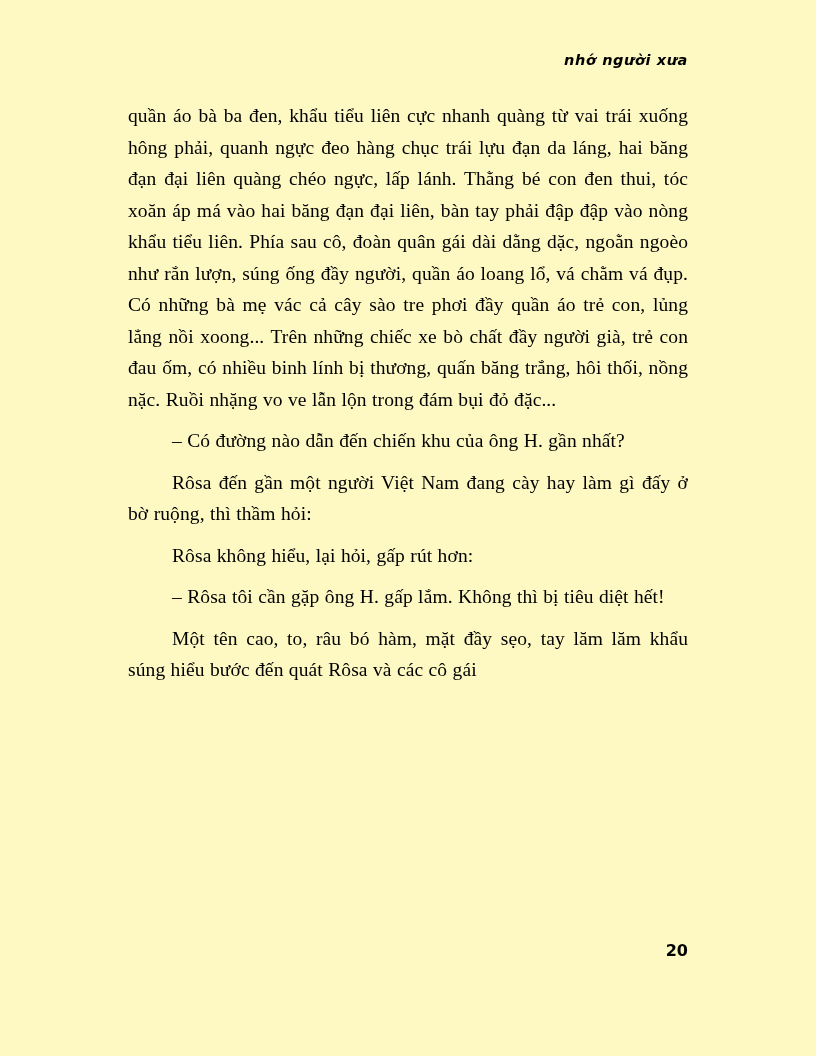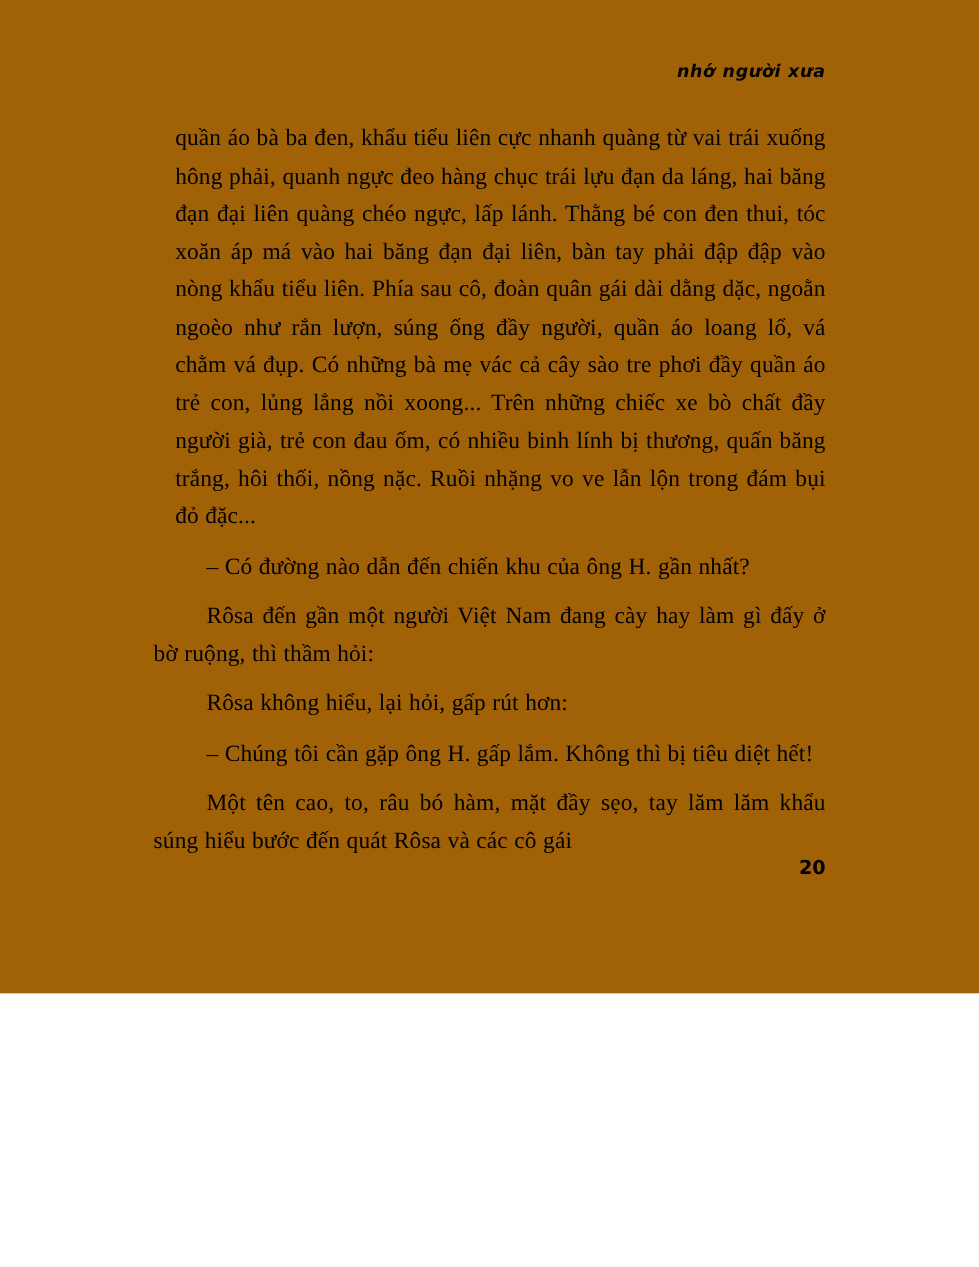--- a/index.html
+++ b/index.html
@@ -3,22 +3,22 @@
 <meta charset="utf-8">
 <style>
   html, body {
     margin: 0;
     padding: 0;
     background: #ffffff;
   }
   .page {
     position: relative;
     width: 816px;
-    height: 828px;
-    background: #a16207;
+    height: 1056px;
+    background: #fef9c3;
     box-sizing: border-box;
     overflow: hidden;
     font-family: "Liberation Serif", serif;
     color: #000000;
   }
   .content {
     position: absolute;
     left: 128px;
     top: 52px;
     width: 560px;
@@ -40,21 +40,20 @@
     text-align: justify;
     text-justify: inter-word;
     letter-spacing: 0.1px;
     word-spacing: 0.4px;
   }
   .body-text p.indent {
     text-indent: 44px;
   }
   .body-text p.first {
     text-indent: 0;
-    margin-left: 18px;
   }
   .body-text p + p {
     margin-top: 0;
   }
   .para-gap {
     margin-top: 10px !important;
   }
   .folio {
     position: absolute;
     right: 128px;
@@ -68,18 +67,18 @@
 <body>
 
 <div class="page">
   <div class="content">
     <div class="running-head">nhớ người xưa</div>
     <div class="body-text">
       <p class="first">quần áo bà ba đen, khẩu tiểu liên cực nhanh quàng từ vai trái xuống hông phải, quanh ngực đeo hàng chục trái lựu đạn da láng, hai băng đạn đại liên quàng chéo ngực, lấp lánh. Thằng bé con đen thui, tóc xoăn áp má vào hai băng đạn đại liên, bàn tay phải đập đập vào nòng khẩu tiểu liên. Phía sau cô, đoàn quân gái dài dằng dặc, ngoằn ngoèo như rắn lượn, súng ống đầy người, quần áo loang lổ, vá chằm vá đụp. Có những bà mẹ vác cả cây sào tre phơi đầy quần áo trẻ con, lủng lẳng nồi xoong... Trên những chiếc xe bò chất đầy người già, trẻ con đau ốm, có nhiều binh lính bị thương, quấn băng trắng, hôi thối, nồng nặc. Ruồi nhặng vo ve lẫn lộn trong đám bụi đỏ đặc...</p>
       <p class="indent para-gap">– Có đường nào dẫn đến chiến khu của ông H. gần nhất?</p>
       <p class="indent para-gap">Rôsa đến gần một người Việt Nam đang cày hay làm gì đấy ở bờ ruộng, thì thầm hỏi:</p>
       <p class="indent para-gap">Rôsa không hiểu, lại hỏi, gấp rút hơn:</p>
-      <p class="indent para-gap">– Chúng tôi cần gặp ông H. gấp lắm. Không thì bị tiêu diệt hết!</p>
+      <p class="indent para-gap">– Rôsa tôi cần gặp ông H. gấp lắm. Không thì bị tiêu diệt hết!</p>
       <p class="indent para-gap">Một tên cao, to, râu bó hàm, mặt đầy sẹo, tay lăm lăm khẩu súng hiểu bước đến quát Rôsa và các cô gái</p>
     </div>
   </div>
   <div class="folio">20</div>
 </div>
 
 </body></html>

